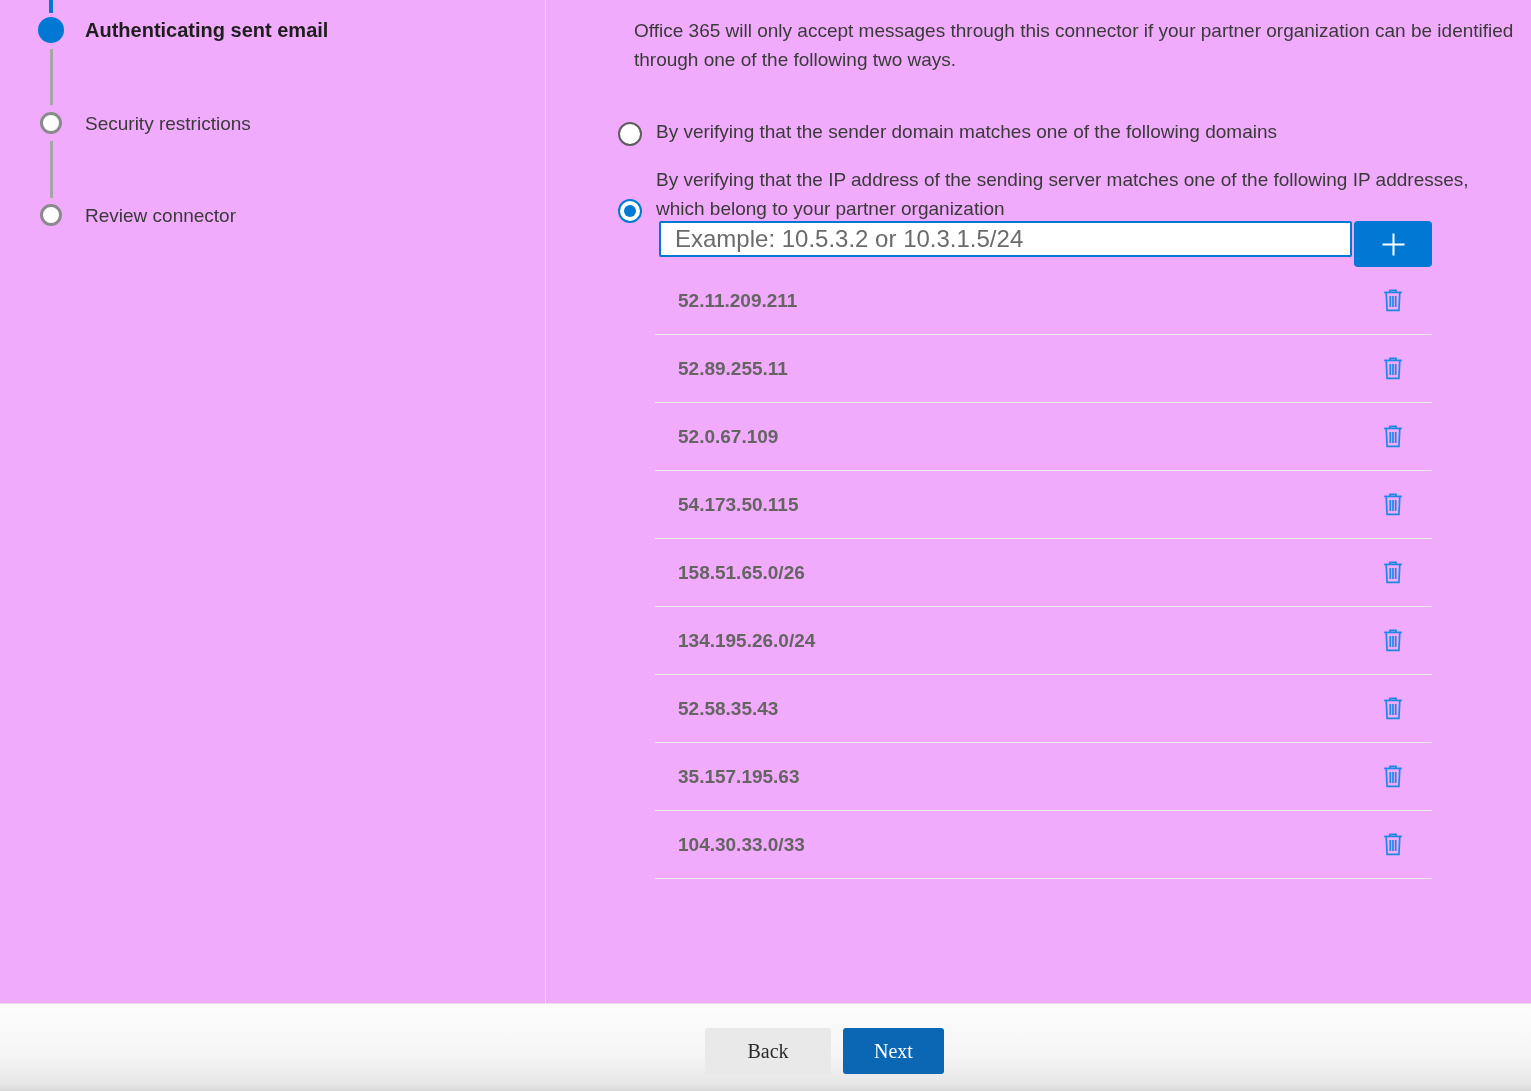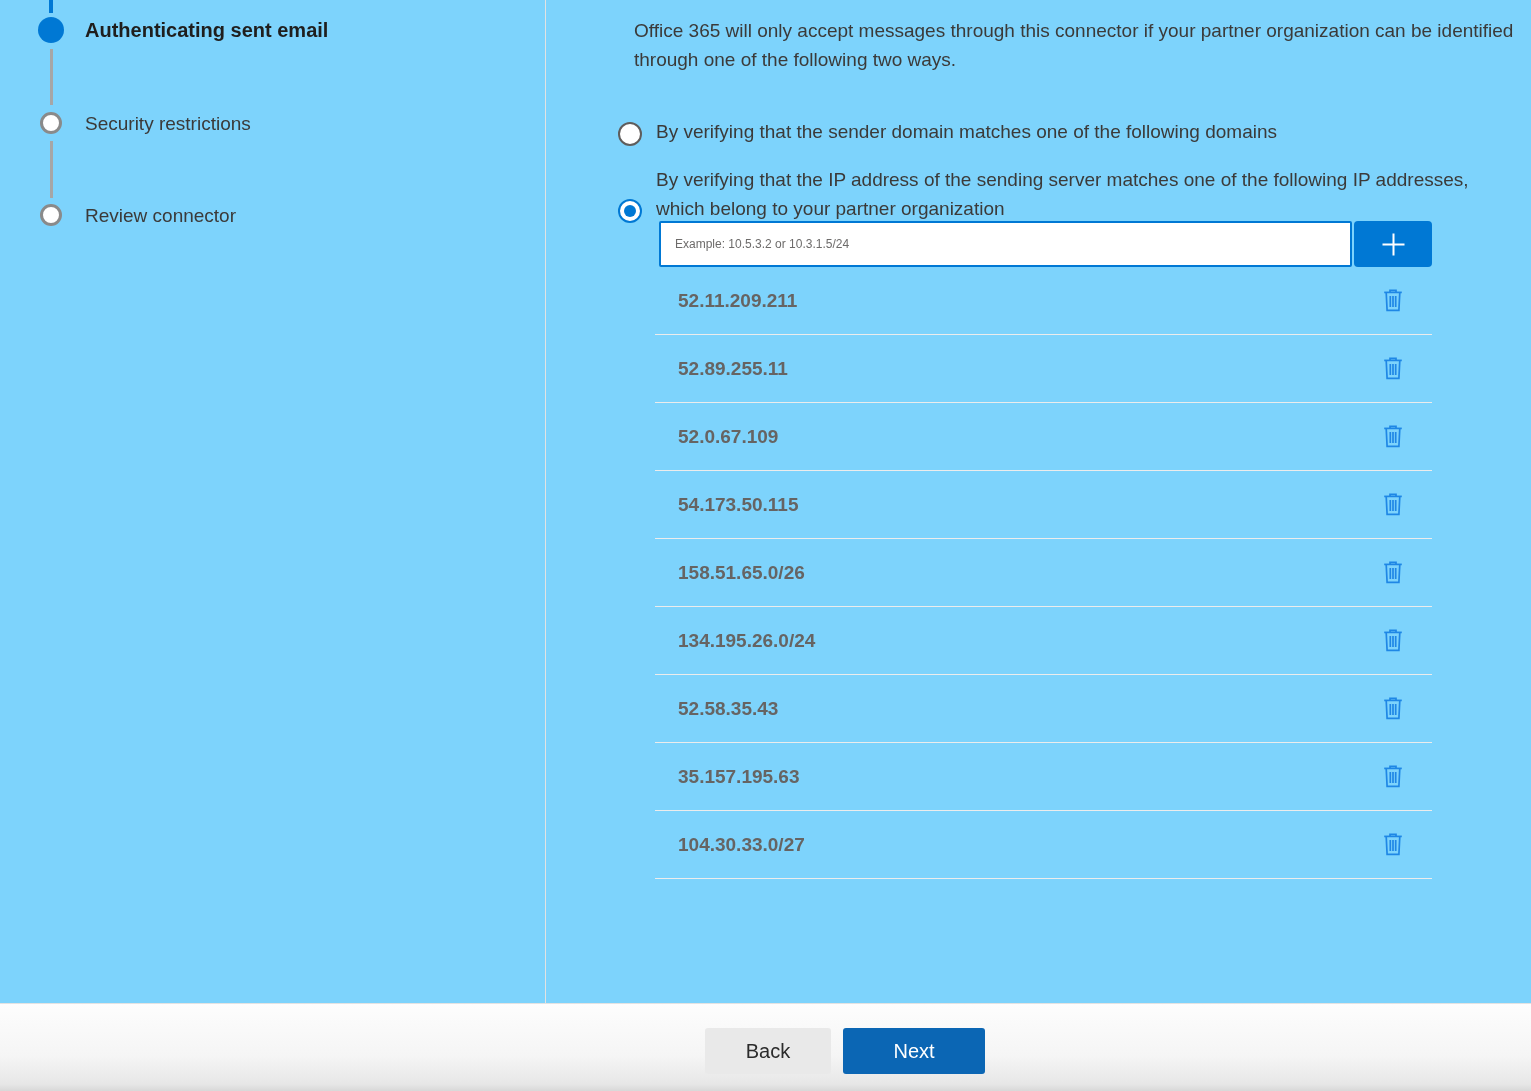--- a/index.html
+++ b/index.html
@@ -8,21 +8,21 @@
     --delete-icon:#1f87e5;
   }
   *{margin:0;padding:0;box-sizing:border-box;}
   html,body{background:#ffffff;}
   body{
     font-family:"Liberation Sans", sans-serif;
     color:#323130;
     width:1531px;height:1091px;
   }
   .canvas{
-    position:relative;width:1531px;height:1091px;background:#7dd3fc;overflow:hidden;
+    position:relative;width:1531px;height:1091px;background:#f0abfc;overflow:hidden;
   }
 
   
   .stepper{position:absolute;left:0;top:0;width:545px;height:1003px;}
   .step-line{position:absolute;left:49px;width:4px;background:#a6a6a6;}
   .step-line.blue-top{top:0;height:13px;background:var(--accent);}
   .step-line.seg1{top:49px;height:56px;width:3px;left:50px;}
   .step-line.seg2{top:141px;height:57px;width:3px;left:50px;}
   .step-dot-active{
     position:absolute;left:38px;top:17px;width:26px;height:26px;border-radius:50%;
@@ -56,22 +56,22 @@
   .radio.selected{border-color:var(--accent);}
   .radio.selected::after{
     content:"";position:absolute;left:50%;top:50%;width:12px;height:12px;border-radius:50%;
     background:var(--accent);transform:translate(-50%,-50%);
   }
   .option-label{margin-left:14px;font-size:19px;line-height:29px;color:#3b3a39;max-width:822px;}
 
   
   .ip-entry{position:absolute;left:41px;top:221px;width:773px;height:46px;display:flex;}
   .ip-input{
-    flex:1 1 auto;height:46px;border:2px solid var(--accent);border-radius:2px;
-    font-family:"Liberation Sans",sans-serif;font-size:12px;color:#3b3a39;
+    flex:1 1 auto;height:36px;border:2px solid var(--accent);border-radius:2px;
+    font-family:"Liberation Sans",sans-serif;font-size:24px;color:#3b3a39;
     padding:0 14px;outline:none;background:#fff;
   }
   .ip-input::placeholder{color:#6d6b6a;opacity:1;}
   .add-btn{
     flex:0 0 auto;width:78px;height:46px;margin-left:2px;border:none;border-radius:4px;
     background:var(--accent);cursor:pointer;display:flex;align-items:center;justify-content:center;
   }
 
   
   .ip-list{position:absolute;left:37px;top:267px;width:777px;height:736px;overflow:hidden;}
@@ -86,24 +86,24 @@
   }
 
   
   .footer{
     position:absolute;left:0;top:1003px;width:1531px;height:88px;
     border-top:1px solid #e3e3e3;
     background:linear-gradient(180deg,#fdfdfd 0%,#f5f5f5 60%,#e7e7e7 92%,#d8d8d8 100%);
   }
   .btn{
     position:absolute;top:24px;height:46px;border:none;border-radius:3px;
-    font-family:Liberation Sans, sans-serif;font-size:20px;cursor:pointer;
+    font-family:Liberation Serif, serif;font-size:20px;cursor:pointer;
   }
   .btn-back{left:705px;width:126px;background:#e9e9e9;color:#2b2b2b;}
-  .btn-next{left:843px;width:142px;background:var(--next-button);color:#ffffff;}
+  .btn-next{left:843px;width:101px;background:var(--next-button);color:#ffffff;}
 </style>
 </head>
 <body>
 
 <div class="canvas">
 
   <nav class="stepper">
     <div class="step-line blue-top"></div>
     <div class="step-dot-active"></div>
     <div class="step-label active">Authenticating sent email</div>
@@ -249,21 +249,21 @@
               <path d="M3.2 3.4 L4.1 21.3 H15.9 L16.8 3.4"></path>
               <line x1="7.3" y1="7" x2="7.3" y2="18"></line>
               <line x1="10" y1="7" x2="10" y2="18"></line>
               <line x1="12.7" y1="7" x2="12.7" y2="18"></line>
             </svg>
           </button>
         </div>
 
 
         <div class="ip-row">
-          <span class="ip-value">104.30.33.0/27</span>
+          <span class="ip-value">104.30.33.0/33</span>
           <button class="delete-btn">
             <svg width="20" height="23" viewBox="0 0 20 23" fill="none" stroke="currentColor" stroke-width="1.7">
               <path d="M7 3.4 V1.3 H13 V3.4"></path>
               <line x1="1.2" y1="3.4" x2="18.8" y2="3.4"></line>
               <path d="M3.2 3.4 L4.1 21.3 H15.9 L16.8 3.4"></path>
               <line x1="7.3" y1="7" x2="7.3" y2="18"></line>
               <line x1="10" y1="7" x2="10" y2="18"></line>
               <line x1="12.7" y1="7" x2="12.7" y2="18"></line>
             </svg>
           </button>

